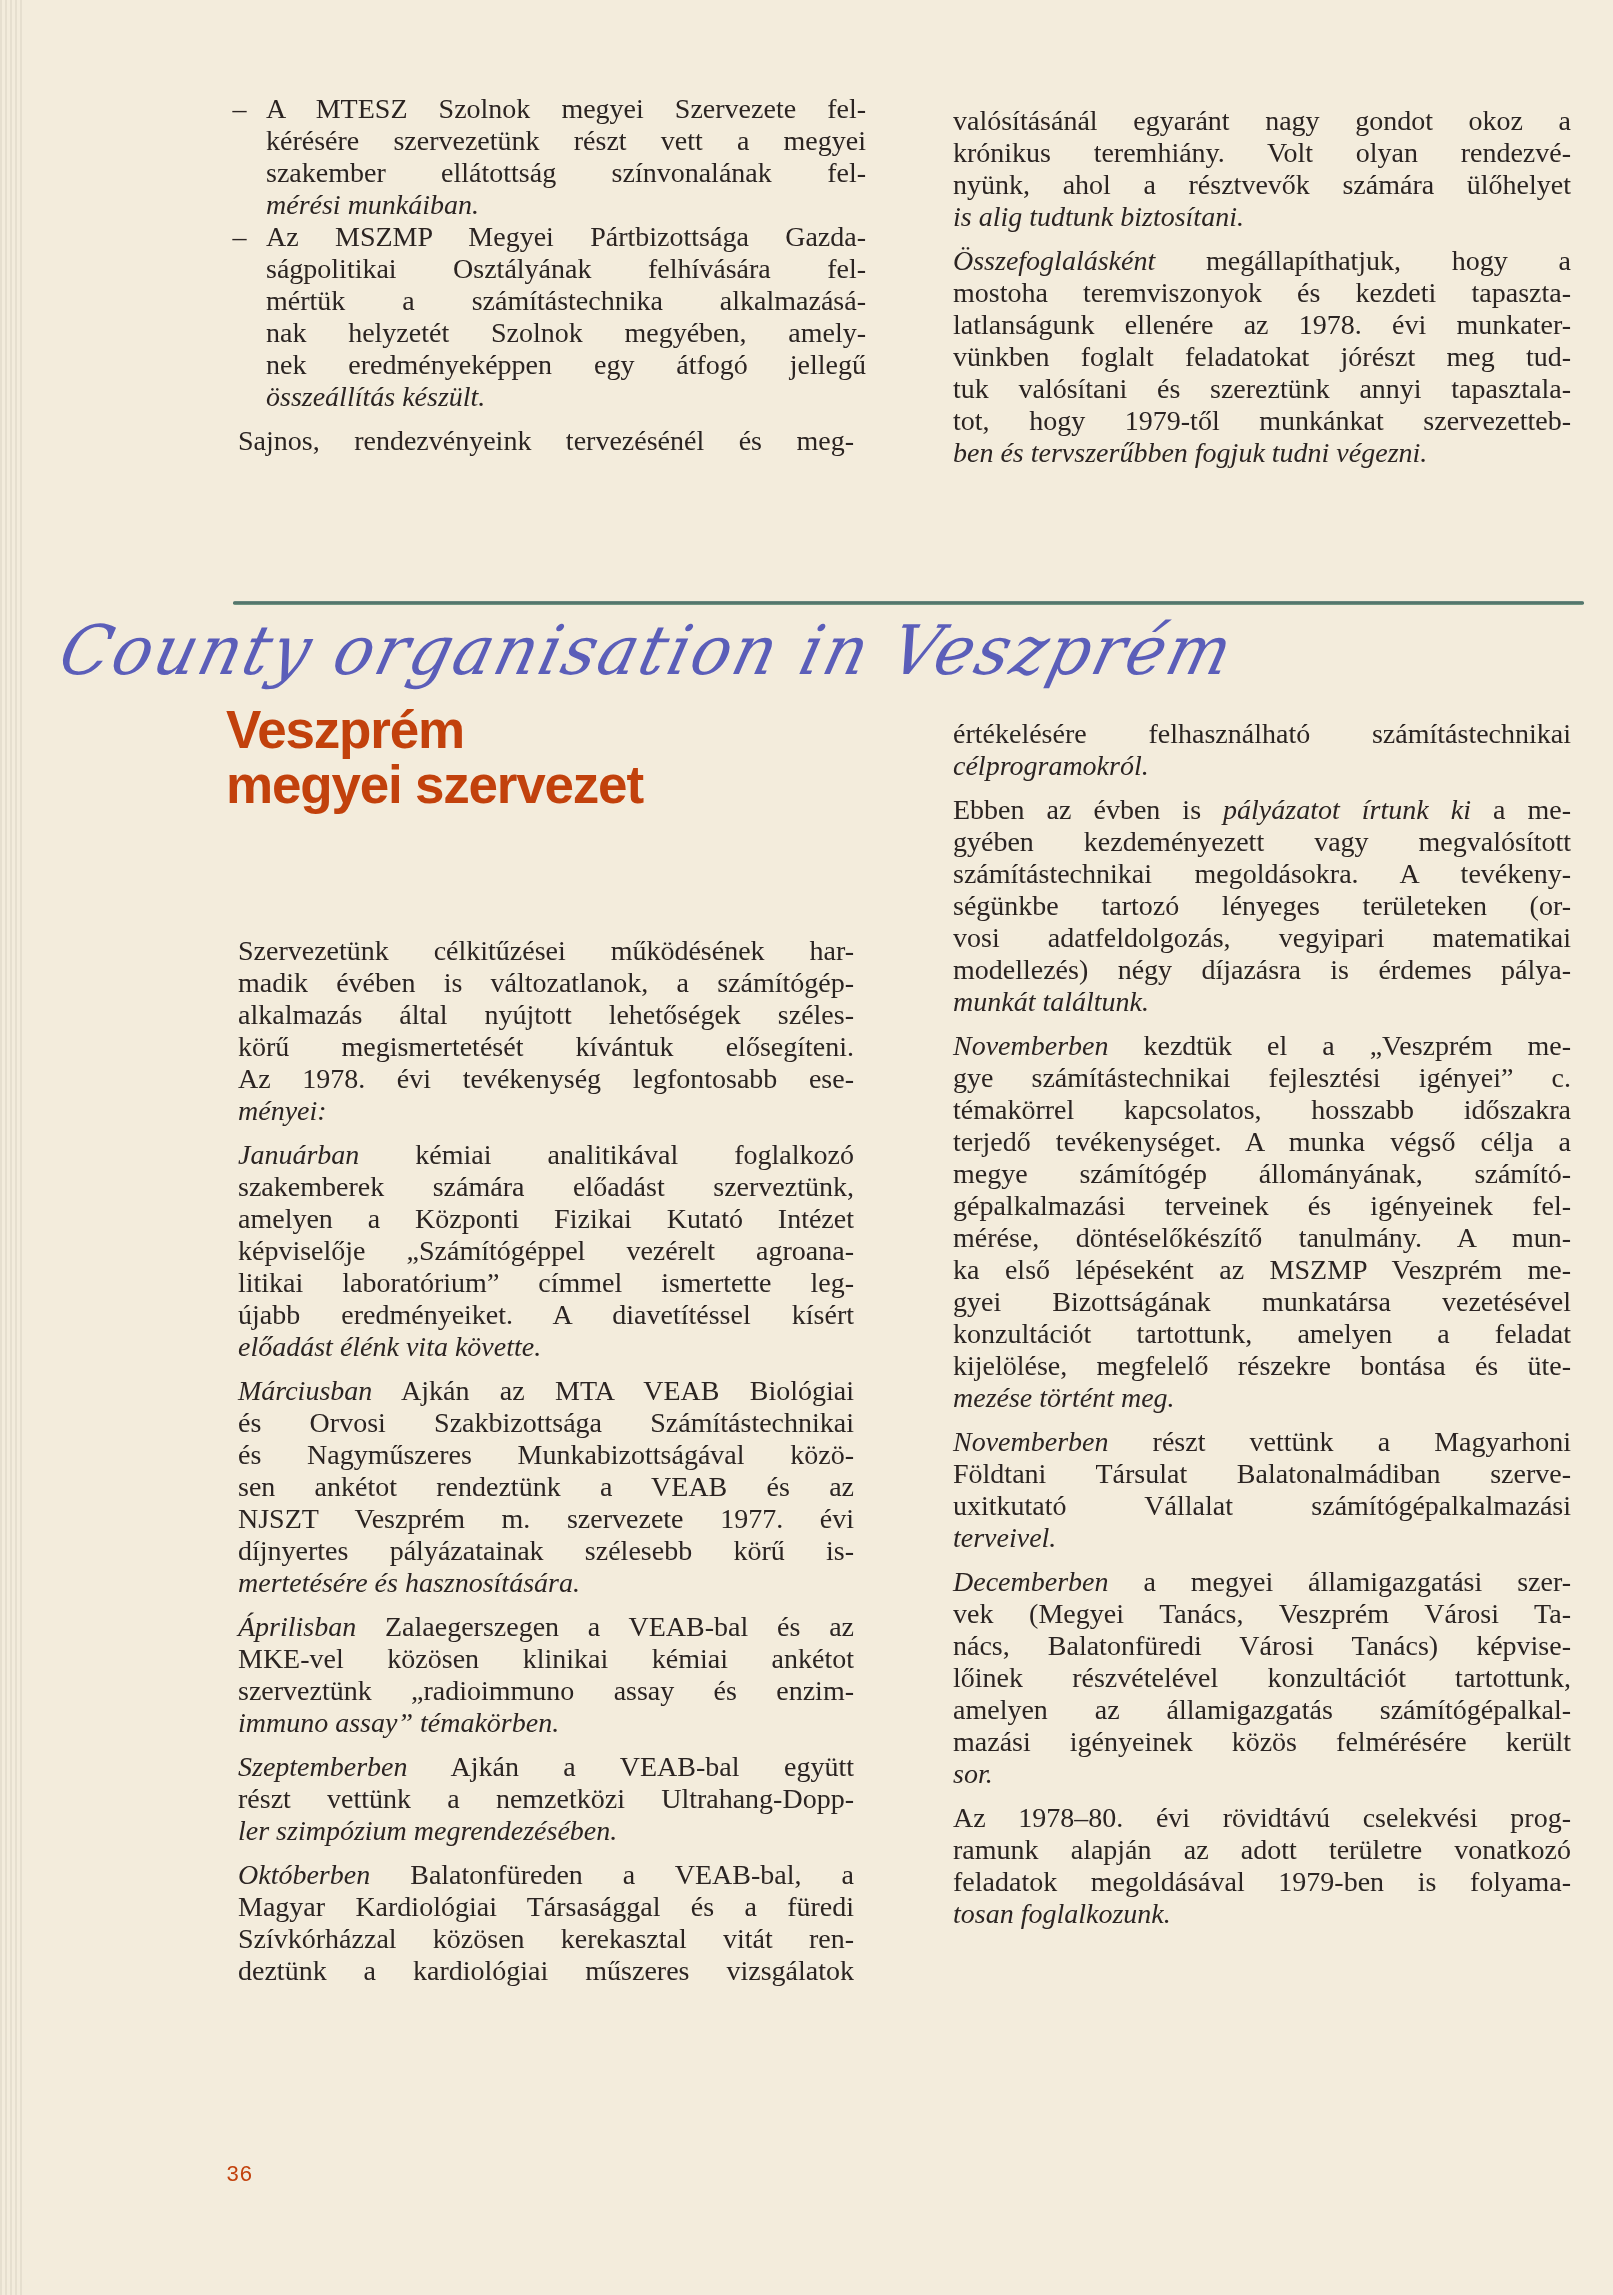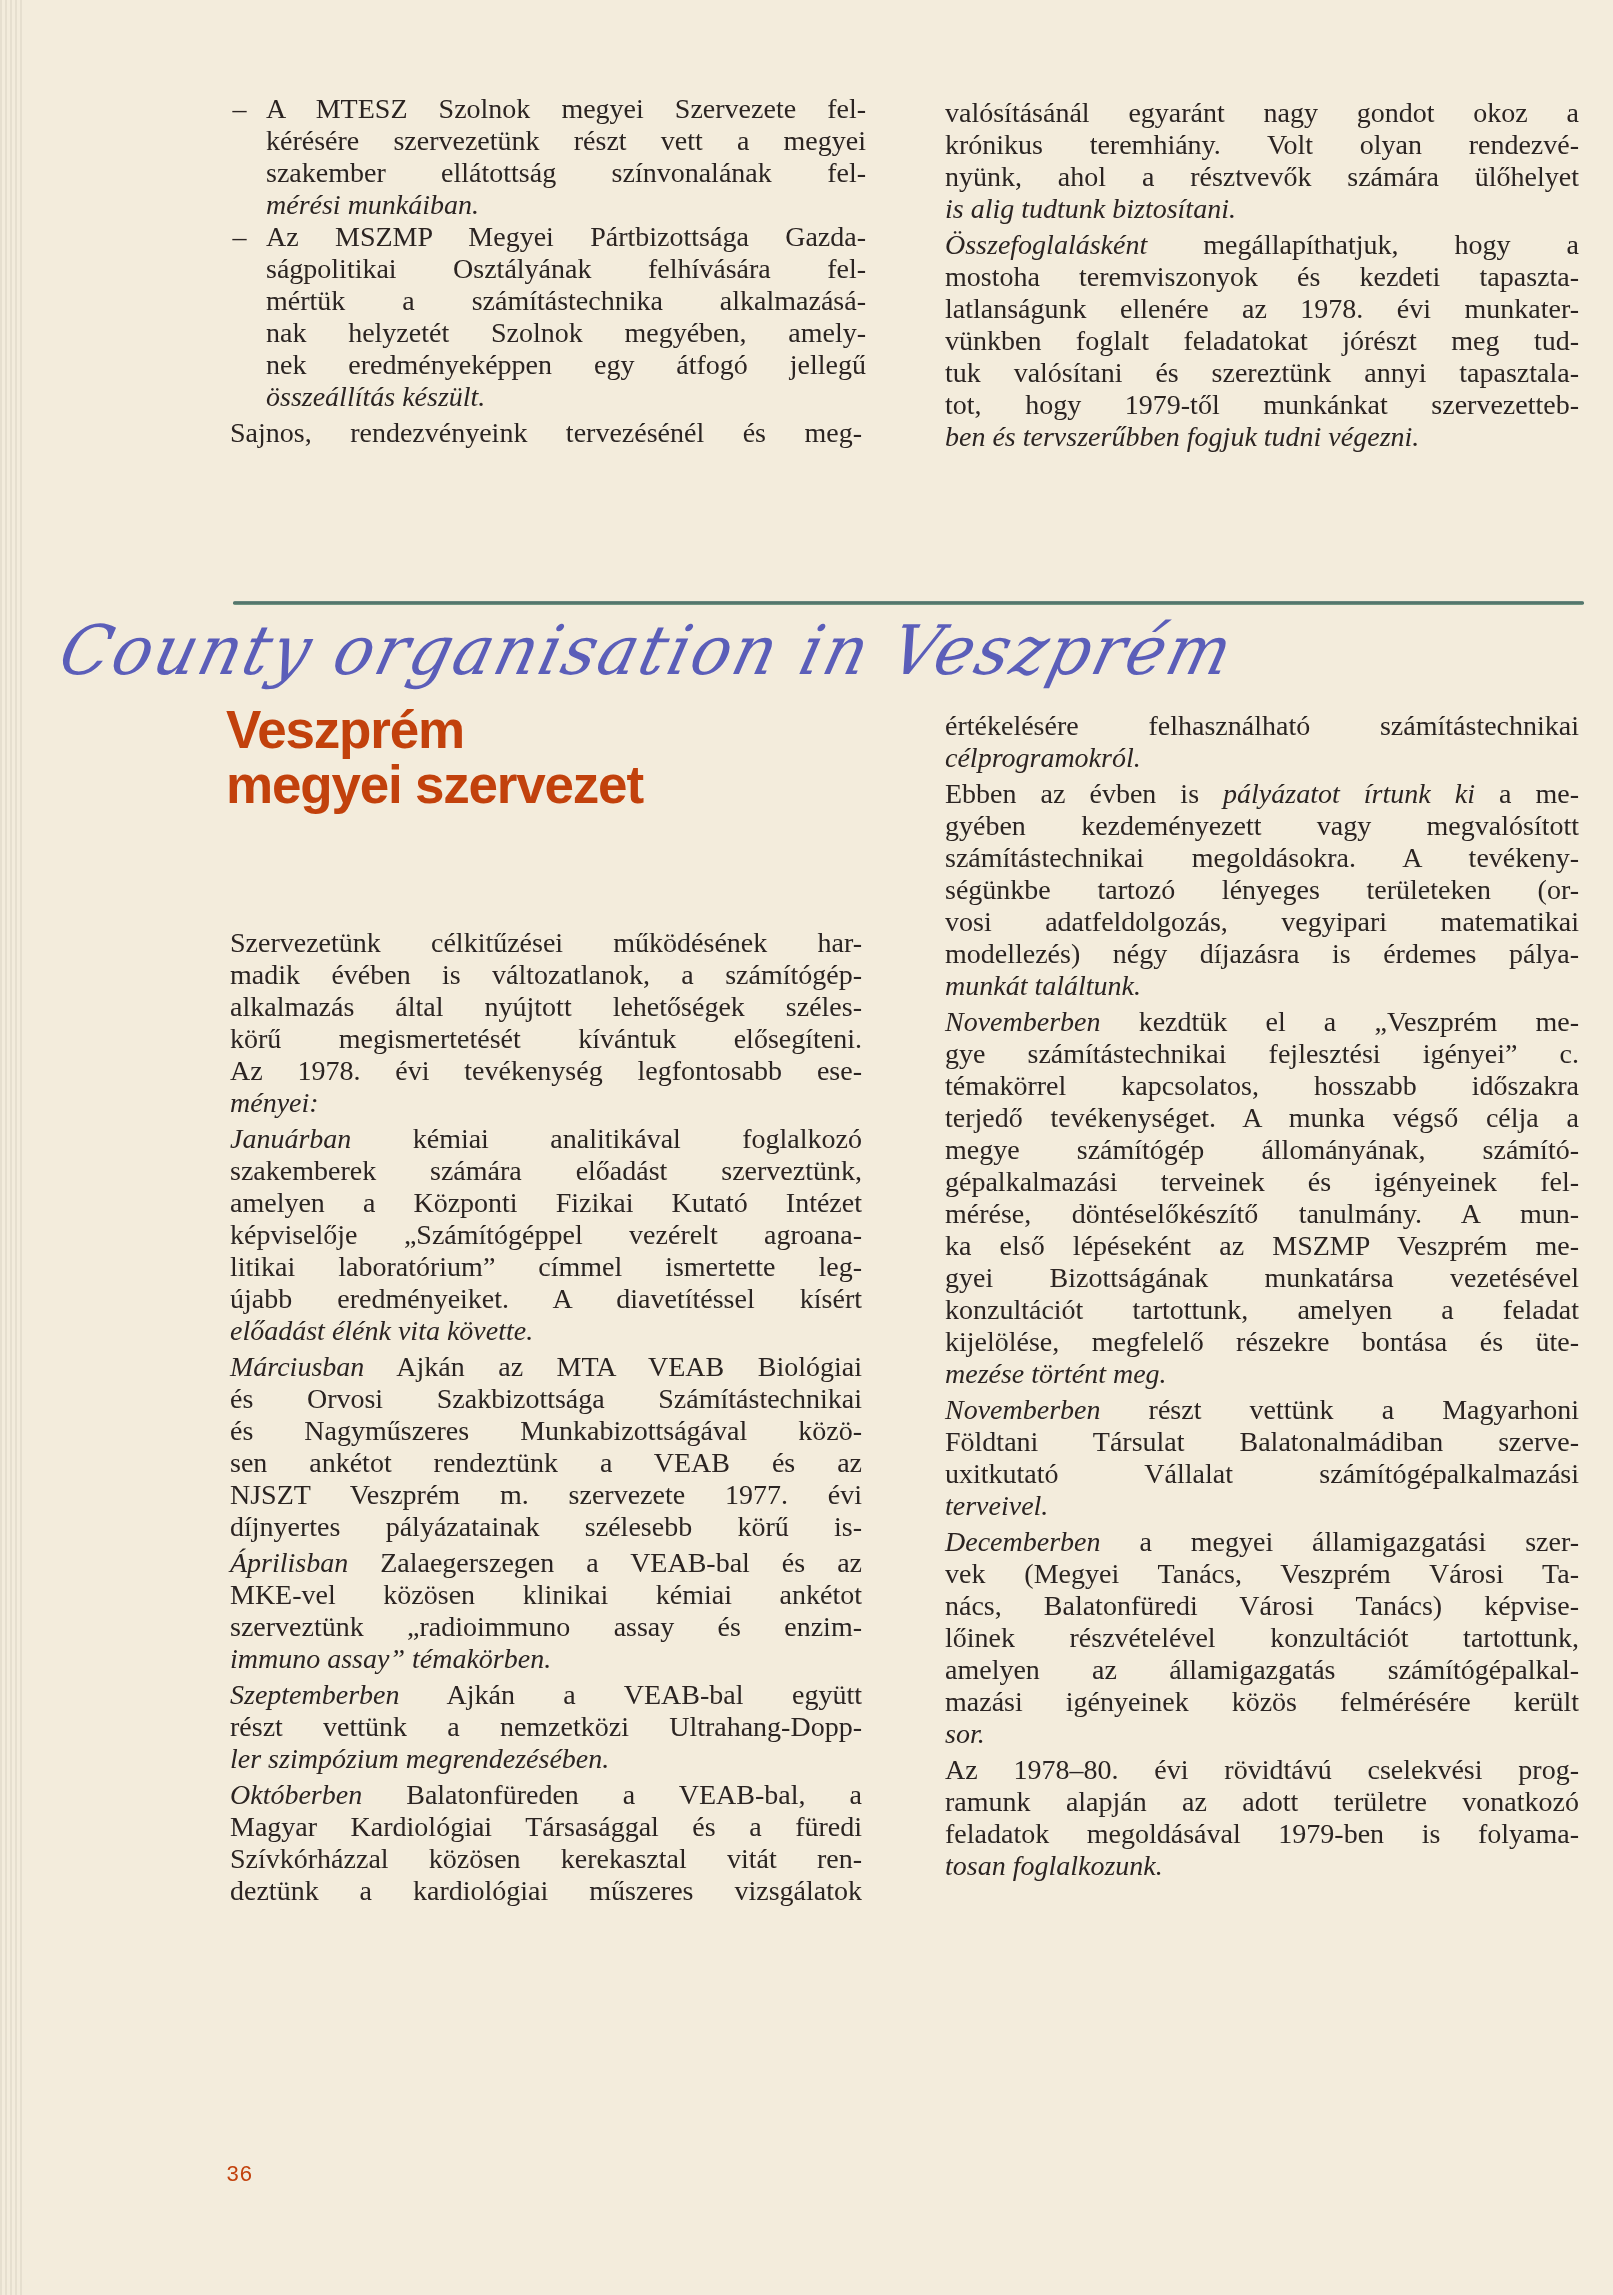--- a/index.html
+++ b/index.html
@@ -14,21 +14,21 @@
     position: absolute; left: 0; top: 0; bottom: 0; width: 23px;
     background:
       repeating-linear-gradient(90deg, #e6dfcf 0 1.7px, #f3ecdc 1.7px 5px);
   }
   .col {
     position: absolute;
     font-size: 28px;
     line-height: 32px;
     text-align: justify;
   }
-  .col p { margin: 4px; }
+  .col p { margin: 12px; }
   .col .line { display: block; text-align: justify; text-align-last: justify; white-space: nowrap; }
   .col .line.last { text-align-last: left; font-style: italic; }
   .dash-item { position: relative; padding-left: 40px; }
   .dash-item .dash { position: absolute; left: 6.6px; top: 0; }
   .em { font-style: italic; }
   #top-left { left: 226px; top: 93px; width: 640px; }
   #top-right { left: 941px; top: 93px; width: 642px; }
   .rule {
     position: absolute; left: 233px; top: 601px; width: 1351px; height: 4.2px;
     background: linear-gradient(180deg, #6f8f86, #4a6a63 50%, #7aa08a);
@@ -124,20 +124,21 @@
       <span class="line">újabb eredményeiket. A diavetítéssel kísért</span>
       <span class="line last">előadást élénk vita követte.</span>
     </p>
     <p>
       <span class="line"><span class="em">Márciusban</span> Ajkán az MTA VEAB Biológiai</span>
       <span class="line">és Orvosi Szakbizottsága Számítástechnikai</span>
       <span class="line">és Nagyműszeres Munkabizottságával közö-</span>
       <span class="line">sen ankétot rendeztünk a VEAB és az</span>
       <span class="line">NJSZT Veszprém m. szervezete 1977. évi</span>
       <span class="line">díjnyertes pályázatainak szélesebb körű is-</span>
+      <span class="line last">mertetésére és hasznosítására.</span>
     </p>
     <p>
       <span class="line"><span class="em">Áprilisban</span> Zalaegerszegen a VEAB-bal és az</span>
       <span class="line">MKE-vel közösen klinikai kémiai ankétot</span>
       <span class="line">szerveztünk „radioimmuno assay és enzim-</span>
       <span class="line last">immuno assay” témakörben.</span>
     </p>
     <p>
       <span class="line"><span class="em">Szeptemberben</span> Ajkán a VEAB-bal együtt</span>
       <span class="line">részt vettünk a nemzetközi Ultrahang-Dopp-</span>

